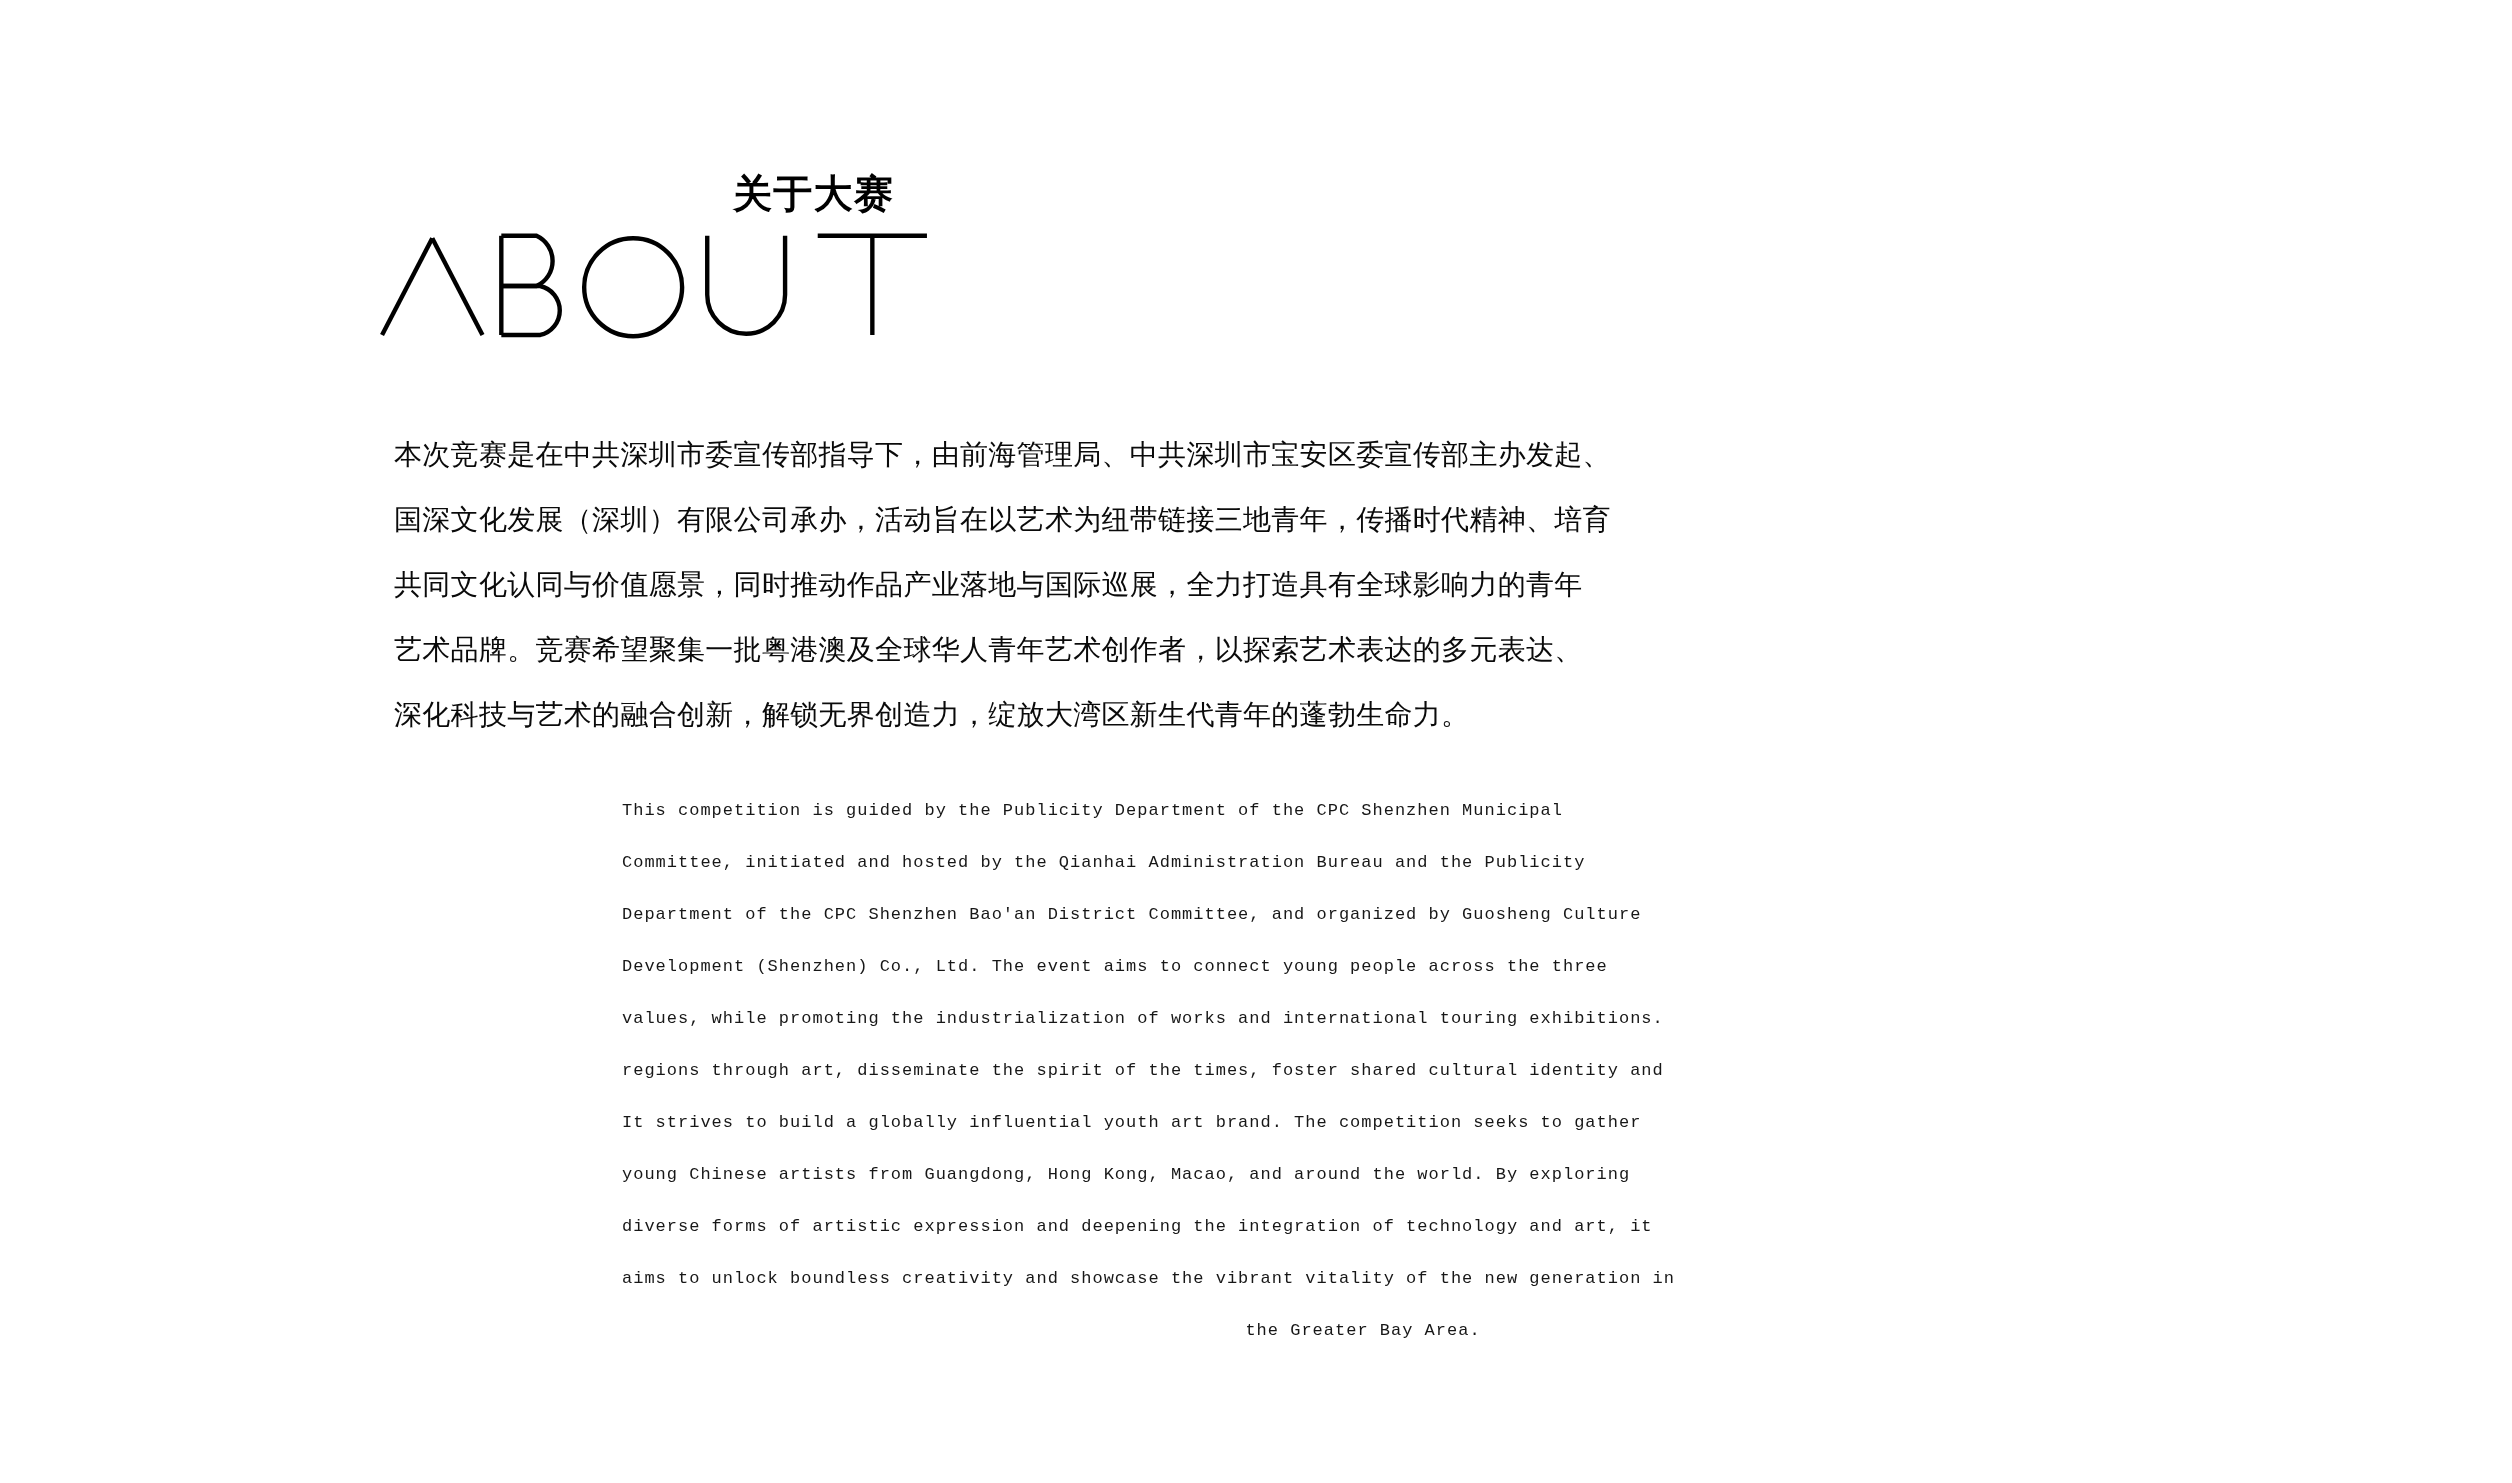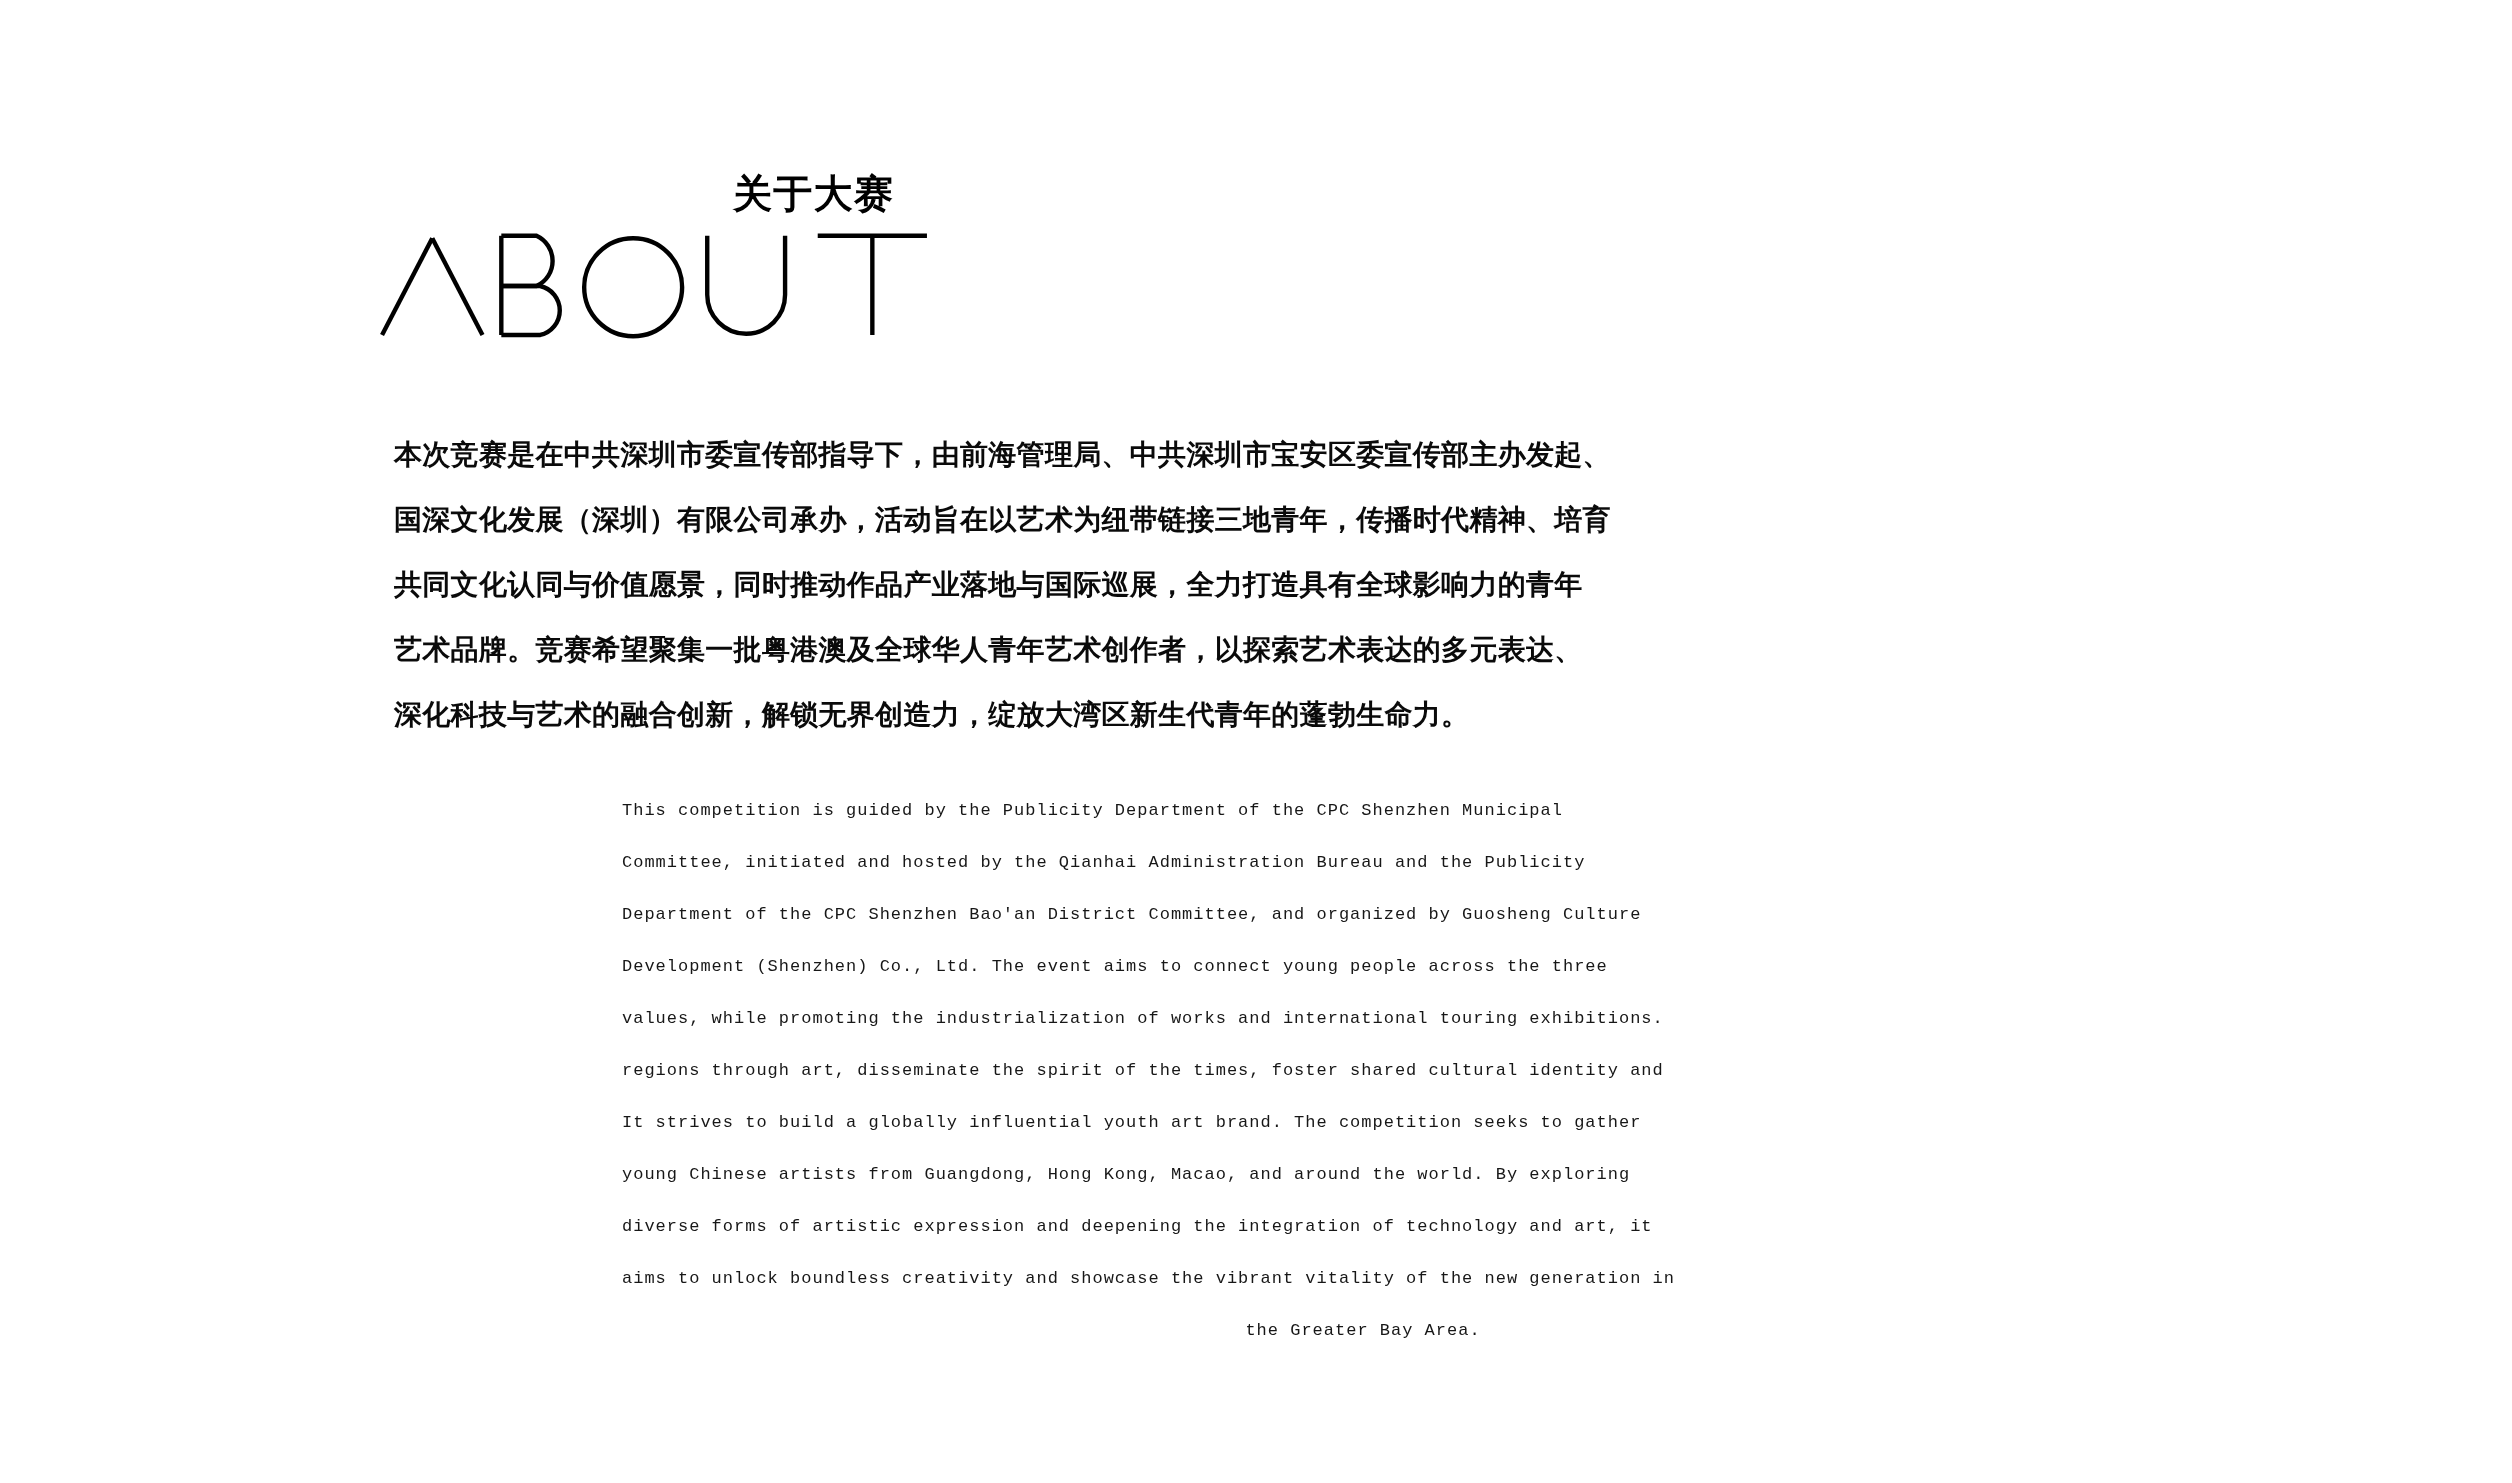--- a/index.html
+++ b/index.html
@@ -51,21 +51,21 @@
   }
 
   
   .cn-paragraph {
     position: absolute;
     left: 394px;
     top: 422px;
     width: 1507px;
     font-family: "Liberation Sans", "DejaVu Sans", sans-serif;
     font-size: 28px;
-    font-weight: 700;
+    font-weight: 400;
     line-height: 65px;
     letter-spacing: 0.3px;
     color: #0a0a0a;
   }
   .cn-paragraph .cn-line {
     display: block;
     white-space: nowrap;
   }
 
   

